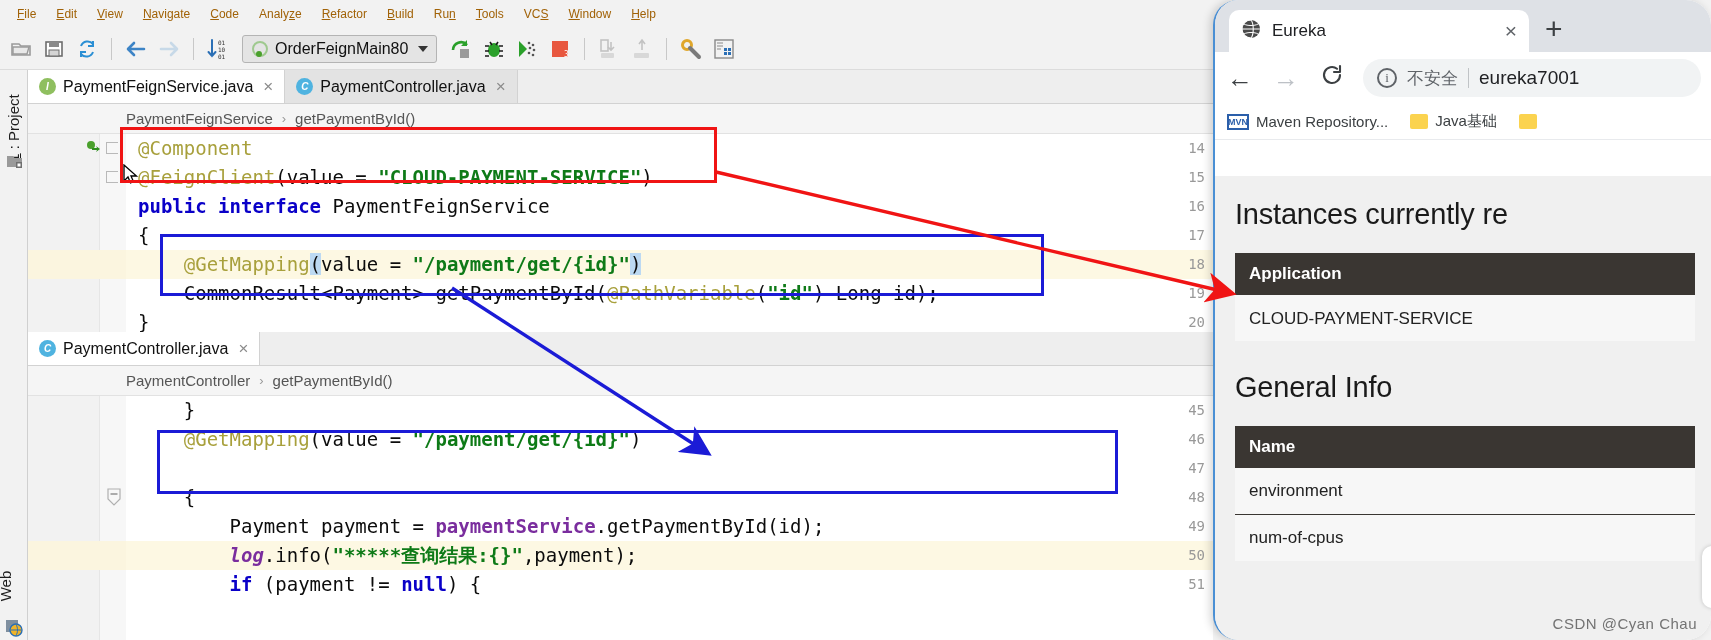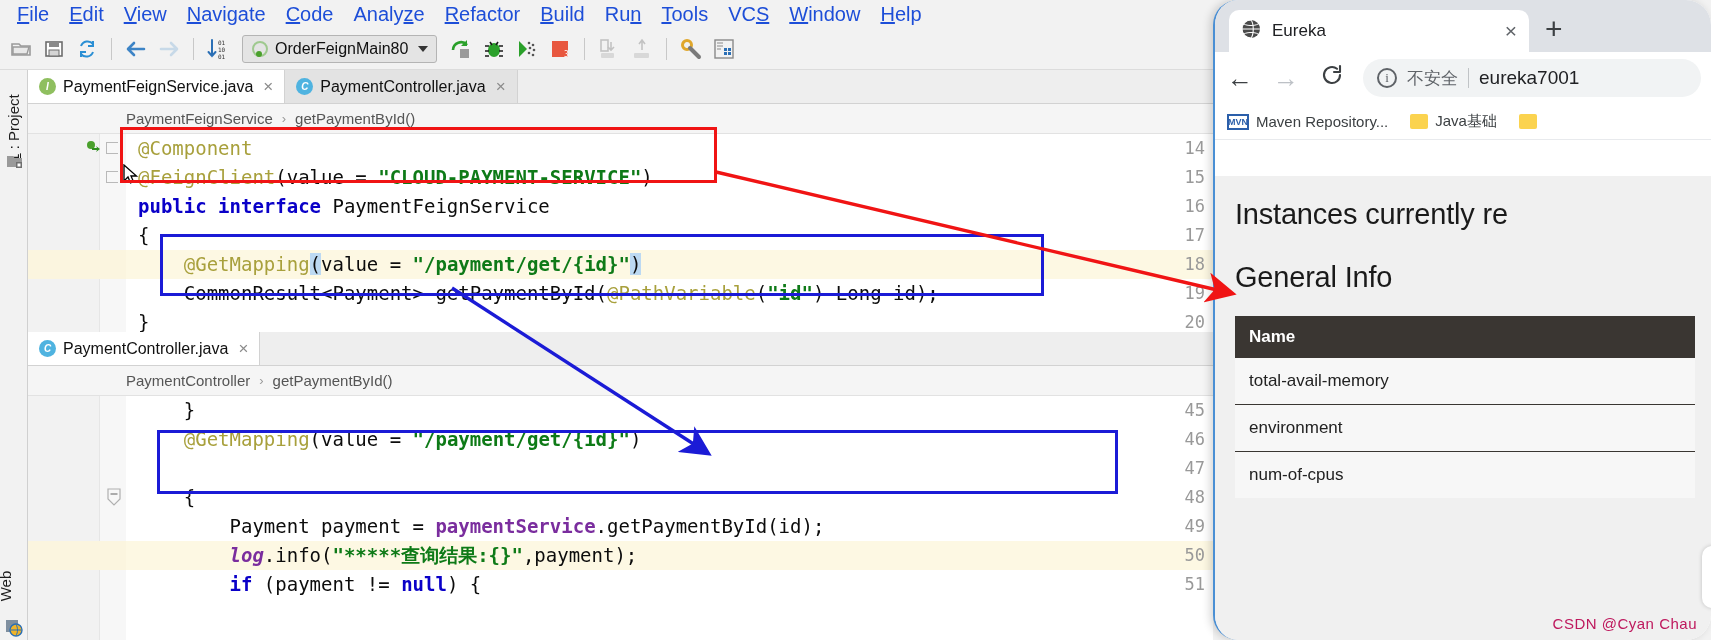--- a/index.html
+++ b/index.html
@@ -13,21 +13,21 @@
 
   
   #ide { position:absolute; left:0; top:0; width:1711px; height:640px; background:#f2f2f2; }
 
   
   .menubar {
     position:absolute; left:0; top:0; width:1711px; height:28px;
     background:#f2f2f2; display:flex; align-items:center; padding-left:8px; gap:2px;
   }
   .menu-item {
-    font-size:20px; color:#1d4ed8; padding:2px 9px; cursor:default; white-space:nowrap;
+    font-size:12px; color:#a16207; padding:2px 9px; cursor:default; white-space:nowrap;
   }
   .menu-item .mn { text-decoration:underline; }
 
   
   .toolbar {
     position:absolute; left:0; top:28px; width:1711px; height:42px;
     background:#f2f2f2; display:flex; align-items:center; padding-left:6px; gap:3px;
     border-bottom:1px solid #dcdcdc;
   }
   .tb-btn { width:30px; height:30px; display:flex; align-items:center; justify-content:center; cursor:pointer; }
@@ -75,21 +75,21 @@
     height:30px; background:#f5f5f5; display:flex; align-items:center; gap:9px;
     padding-left:98px; font-size:15px; color:#555; border-bottom:1px solid #e2e2e2;
   }
   .crumbs .sep { color:#9a9a9a; font-size:13px; }
 
   .codearea { position:relative; background:#ffffff; overflow:hidden; }
   .gutter { position:absolute; left:0; top:0; width:72px; height:100%; background:#f2f2f2; border-right:1px solid #e6e6e6;}
   .foldbar { position:absolute; left:72px; top:0; width:26px; height:100%; background:#f7f7f7; }
   .lnum {
     position:absolute; right:8px; width:60px; text-align:right;
-    font-family:"DejaVu Sans Mono","Liberation Mono",monospace; font-size:17px; color:#999;
+    font-family:"DejaVu Sans Mono","Liberation Mono",monospace; font-size:14px; color:#999;
     line-height:29px; height:29px;
   }
   .hl-row { position:absolute; left:0; width:100%; height:29px; background:#fdf8e3; }
   .hl-gut { position:absolute; left:0; width:98px; height:29px; background:#fbf5df; }
   .cline {
     position:absolute; left:110px; height:29px; line-height:29px; white-space:pre;
     font-family:"DejaVu Sans Mono","Liberation Mono",monospace; font-size:19px; color:#0c0c0c;
   }
   .k { color:#0a00c8; font-weight:bold; }
   .ann { color:#a8a03c; }
@@ -140,21 +140,21 @@
              display:flex;align-items:center;justify-content:center; font-family:"Liberation Sans",sans-serif;}
   .bm .fldr { width:18px;height:15px;background:#fbd34f;border-radius:2px; }
 
   .br-page { position:absolute; left:0; top:176px; width:498px; height:464px; background:#f0f0f0; overflow:hidden; }
   .pg-inner { padding:22px 0 0 20px; }
   .pg-h2 { font-size:29px; color:#1a1a1a; font-weight:normal; margin:0 0 22px 0; white-space:nowrap; letter-spacing:-0.2px;}
   .tbl { width:460px; }
   .tbl-head { background:#3a3632; color:#fff; font-size:17px; font-weight:bold; padding:11px 14px; }
   .tbl-row { background:#f7f7f7; font-size:17px; color:#222; padding:13px 14px; border-bottom:1px solid #3a3632; }
   .tbl-row.plain { border-bottom:1px solid #3a3632; }
-  .watermark { position:absolute; right:16px; bottom:8px; font-size:15px; color:#be185d; letter-spacing:0.5px; }
+  .watermark { position:absolute; right:16px; bottom:8px; font-size:15px; color:#737373; letter-spacing:0.5px; }
 
   .scrollpill { position:absolute; right:-9px; top:370px; width:20px; height:62px; background:#fff;
                 border-radius:11px; box-shadow:0 0 4px rgba(0,0,0,0.2); }
 
   
   #arrows { position:absolute; left:0; top:0; width:1711px; height:640px; pointer-events:none; }
 </style>
 </head>
 <body>
 
@@ -471,25 +471,28 @@
     </div>
     <div class="bm">
       <span class="fldr"></span>
       <span></span>
     </div>
   </div>
 
   <div class="br-page">
     <div class="pg-inner">
       <h2 class="pg-h2">Instances currently re</h2>
+      <div class="tbl">
+        <div class="tbl-head">Application</div>
+        <div class="tbl-row plain" style="border-bottom:none; padding:14px 14px 12px 14px;">CLOUD-PAYMENT-SERVICE</div>
+      </div>
 
       <h2 class="pg-h2" style="margin-top:30px;">General Info</h2>
       <div class="tbl">
         <div class="tbl-head">Name</div>
-        <div class="tbl-row">total-avail-memory</div>
         <div class="tbl-row">environment</div>
         <div class="tbl-row" style="border-bottom:none;">num-of-cpus</div>
       </div>
     </div>
     <div class="scrollpill"></div>
     <div class="watermark">CSDN @Cyan Chau</div>
   </div>
 </div>
 
 <svg id="arrows">

